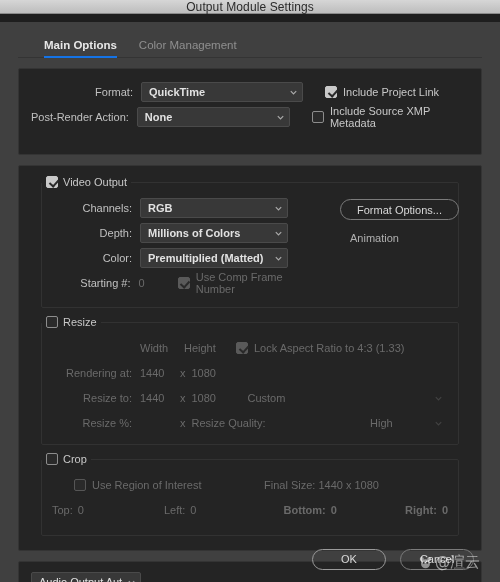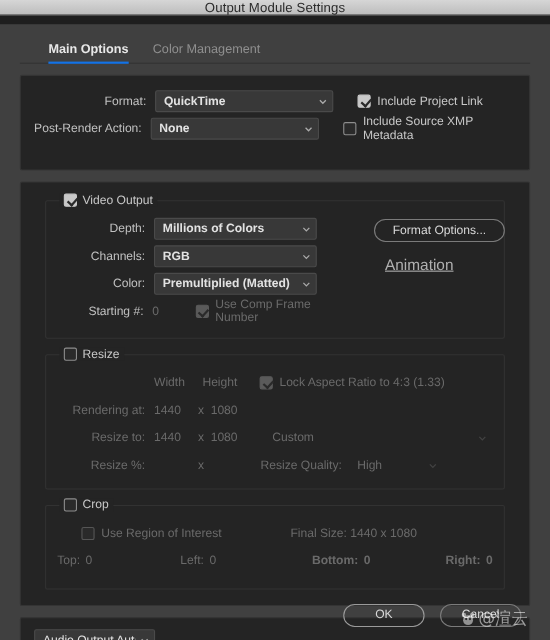--- a/index.html
+++ b/index.html
@@ -80,21 +80,21 @@
 
   .group {
     border: 1px solid #323232;
     border-radius: 2px;
     margin: 6px 10px 4px 10px;
     padding: 16px 10px 10px 10px;
     position: relative;
   }
   .group-legend {
     position: absolute;
-    top: -7px; left: 12px;
+    top: -7px; left: 0;
     background: #242424;
     padding: 0 4px;
     display: flex;
     align-items: center;
     gap: 5px;
     font-size: 11px;
     color: #c8c8c8;
   }
 
   
@@ -289,39 +289,39 @@
   <div class="panel" style="padding:14px 12px 10px 12px;">
 
     <div class="group" style="margin-top:2px;padding-top:14px;">
       <div class="group-legend">
         <span class="cb checked"></span>
         <span>Video Output</span>
       </div>
 
       <div style="display:flex;">
         <div style="flex:0 0 270px;">
+          <div class="row">
+            <div class="label" style="width:88px;">Channels:</div>
+            <div class="select" style="width:148px;">
+              <span class="sel-text">RGB</span>
+              <svg class="chev" viewBox="0 0 10 10">
+                  <path d="M2 3.5 L5 6.5 L8 3.5" stroke="#d0d0d0" stroke-width="1.3" fill="none"></path>
+                </svg>
+            </div>
+          </div>
           <div class="row">
             <div class="label" style="width:88px;">Depth:</div>
             <div class="select" style="width:148px;">
               <span class="sel-text">Millions of Colors</span>
               <svg class="chev" viewBox="0 0 10 10">
                   <path d="M2 3.5 L5 6.5 L8 3.5" stroke="#d0d0d0" stroke-width="1.3" fill="none"></path>
                 </svg>
             </div>
           </div>
           <div class="row">
-            <div class="label" style="width:88px;">Channels:</div>
-            <div class="select" style="width:148px;">
-              <span class="sel-text">RGB</span>
-              <svg class="chev" viewBox="0 0 10 10">
-                  <path d="M2 3.5 L5 6.5 L8 3.5" stroke="#d0d0d0" stroke-width="1.3" fill="none"></path>
-                </svg>
-            </div>
-          </div>
-          <div class="row">
             <div class="label" style="width:88px;">Color:</div>
             <div class="select" style="width:148px;">
               <span class="sel-text">Premultiplied (Matted)</span>
               <svg class="chev" viewBox="0 0 10 10">
                   <path d="M2 3.5 L5 6.5 L8 3.5" stroke="#d0d0d0" stroke-width="1.3" fill="none"></path>
                 </svg>
             </div>
           </div>
           <div class="row">
             <div class="label" style="width:88px;">Starting #:</div>
@@ -330,21 +330,21 @@
               <span class="cb dim checked"></span>
               <span>Use Comp Frame Number</span>
             </div>
           </div>
         </div>
 
         <div style="flex:1;padding-left:18px;padding-top:2px;">
           <div class="pill">
             <span>Format Options...</span>
           </div>
-          <div style="margin-top:12px;font-size:14px;color:#b0b0b0;padding-left:10px;text-decoration:underline;">Animation</div>
+          <div style="margin-top:12px;font-size:11px;color:#b0b0b0;padding-left:10px;">Animation</div>
         </div>
       </div>
     </div>
 
     <div class="group" style="margin-top:14px;padding-top:14px;">
       <div class="group-legend">
         <span class="cb"></span>
         <span>Resize</span>
       </div>
 
@@ -375,21 +375,21 @@
           <svg class="chev" viewBox="0 0 10 10">
               <path d="M2 3.5 L5 6.5 L8 3.5" stroke="#7a7a7a" stroke-width="1.3" fill="none"></path>
             </svg>
         </div>
       </div>
 
       <div class="row" style="margin-bottom:0;">
         <div class="label dim" style="width:88px;">Resize %:</div>
         <div class="value-dim" style="width:34px;"></div>
         <span class="x-sep">x</span>
-        <div style="flex:1;display:flex;align-items:center;justify-content:center;">
+        <div style="flex:1;display:flex;align-items:center;justify-content:space-between;">
           <span class="label dim" style="padding-right:6px;">Resize Quality:</span>
           <div class="select ghost" style="width:86px;">
             <span class="sel-text">High</span>
             <svg class="chev" viewBox="0 0 10 10">
                 <path d="M2 3.5 L5 6.5 L8 3.5" stroke="#7a7a7a" stroke-width="1.3" fill="none"></path>
               </svg>
           </div>
         </div>
       </div>
     </div>

